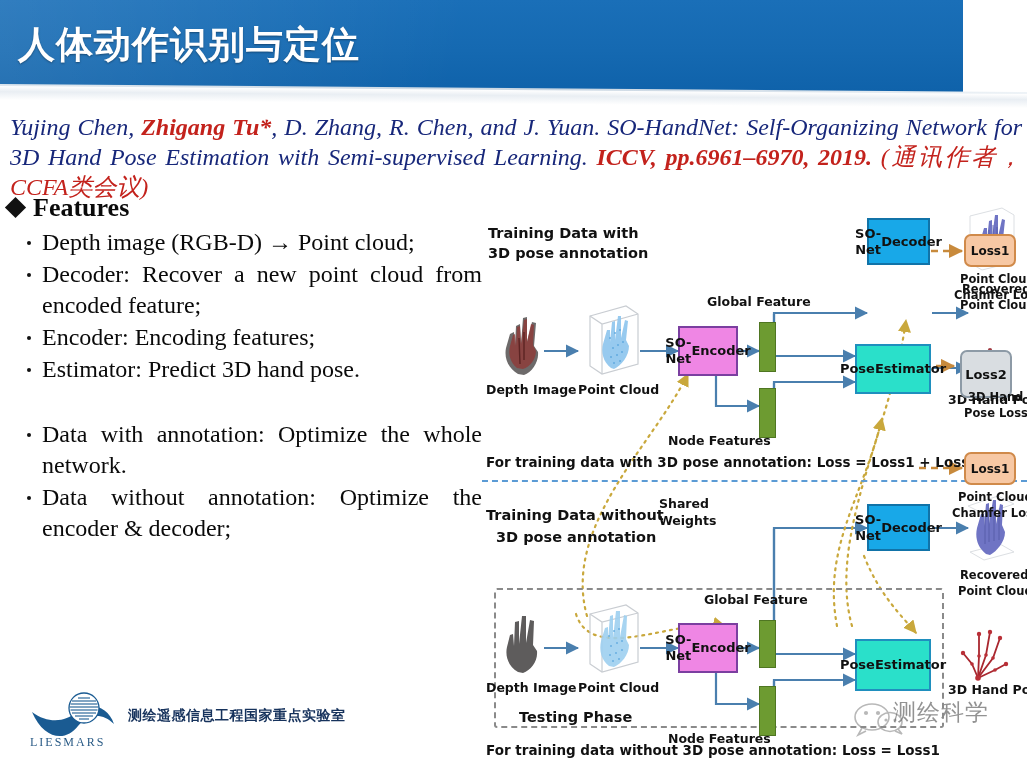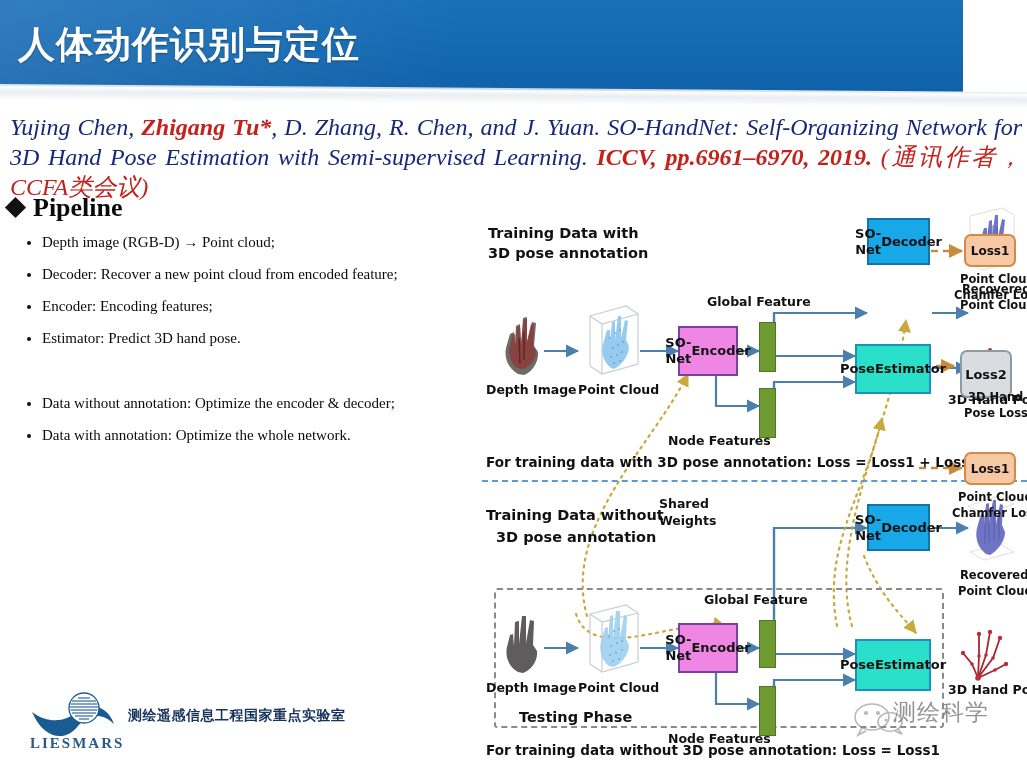--- a/index.html
+++ b/index.html
@@ -55,39 +55,39 @@
     display:flex;align-items:baseline;gap:10px;
     font-size:26px;font-weight:bold;color:#0a0a0a;
     font-family:"Liberation Serif",serif;line-height:32px;
   }
   .diamond{
     display:inline-block;width:15px;height:15px;background:#111;
     transform:rotate(45deg);flex:none;position:relative;top:-1px;
   }
   .bullets{list-style:none;margin:3px 0 0 0;padding:0 4px 0 34px;}
   .bullets li{
-    position:relative;font-size:15px;line-height:31px;color:#0a0a0a;
+    position:relative;font-size:24px;line-height:31px;color:#0a0a0a;
     text-align:justify;text-justify:inter-word;margin-bottom:1px;
   }
   .bullets li::before{
     content:"";position:absolute;left:-15px;top:14px;
     width:4px;height:4px;border-radius:50%;background:#111;
   }
   .sec2{margin-top:34px;}
 
   
   .footer-logo{position:absolute;left:28px;top:690px;width:96px;height:62px;}
   .footer-lab{
     position:absolute;left:128px;top:707px;
     font-family:"DejaVu Sans",sans-serif;font-size:14px;font-weight:bold;
     color:#16325c;letter-spacing:.5px;white-space:nowrap;
   }
   .liesmars{
     position:absolute;left:30px;top:735px;
-    font-family:"Liberation Serif",serif;font-size:15px;font-weight:bold;
+    font-family:"Liberation Serif",serif;font-size:12px;font-weight:normal;
     letter-spacing:2px;color:#2a5b86;
   }
 
   
   .diagram{position:absolute;left:482px;top:196px;width:545px;height:569px;}
   .dg{position:absolute;left:0;top:0;}
 
   .lbl{position:absolute;font-family:"DejaVu Sans",sans-serif;font-weight:bold;color:#111;white-space:nowrap;}
   .lbl-hdr{font-size:14.5px;line-height:18px;}
   .lbl-sm{font-size:11.5px;line-height:14px;}
@@ -135,34 +135,34 @@
 
   <div class="citation">
     <span>Yujing Chen, </span><span class="red">Zhigang Tu*</span><span>, D. Zhang, R. Chen, and J. Yuan. SO-HandNet: Self-Organizing Network for 3D Hand Pose Estimation with Semi-supervised Learning. </span><span class="red">ICCV, pp.6961–6970, 2019.</span><span class="redn"> (通讯作者，CCFA类会议)</span>
   </div>
 
   <div class="leftcol">
 
     <div class="sec">
       <div class="sec-head">
         <span class="diamond"></span>
-        <span>Pipeline</span>
+        <span>Features</span>
       </div>
       <ul class="bullets">
         <li>Depth image (RGB-D) → Point cloud;</li>
         <li>Decoder: Recover a new point cloud from encoded feature;</li>
         <li>Encoder: Encoding features;</li>
         <li>Estimator: Predict 3D hand pose.</li>
       </ul>
     </div>
 
     <div class="sec sec2">
       <ul class="bullets">
+        <li>Data with annotation: Optimize the whole network.</li>
         <li>Data without annotation: Optimize the encoder &amp; decoder;</li>
-        <li>Data with annotation: Optimize the whole network.</li>
       </ul>
     </div>
   </div>
 
   <svg class="footer-logo" viewBox="0 0 96 62">
     <path d="M4 22 C16 50, 38 52, 50 36 C60 24, 74 22, 86 34 C80 16, 60 10, 48 22 C38 32, 20 34, 4 22 Z" fill="#1a5b92"></path>
     <circle cx="56" cy="18" r="15" fill="#ffffff" stroke="#1a5b92" stroke-width="1.3"></circle>
     <g stroke="#1a5b92" stroke-width="1.1">
       <line x1="44" y1="11" x2="68" y2="11"></line>
         <line x1="42.5" y1="14" x2="69.5" y2="14"></line>

